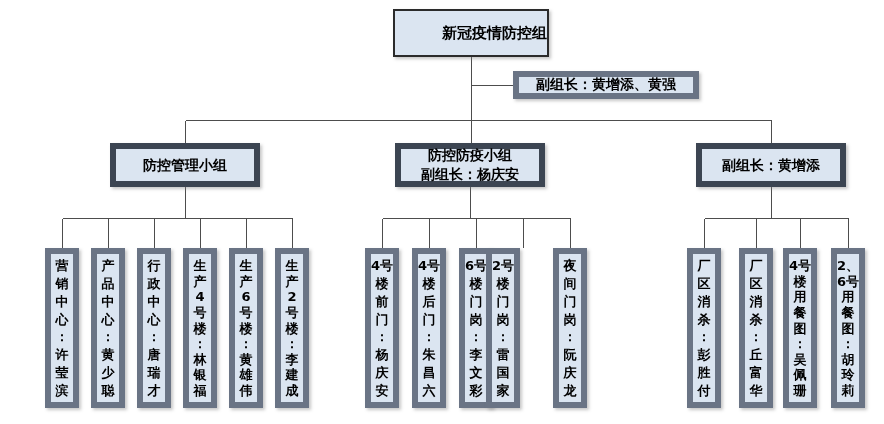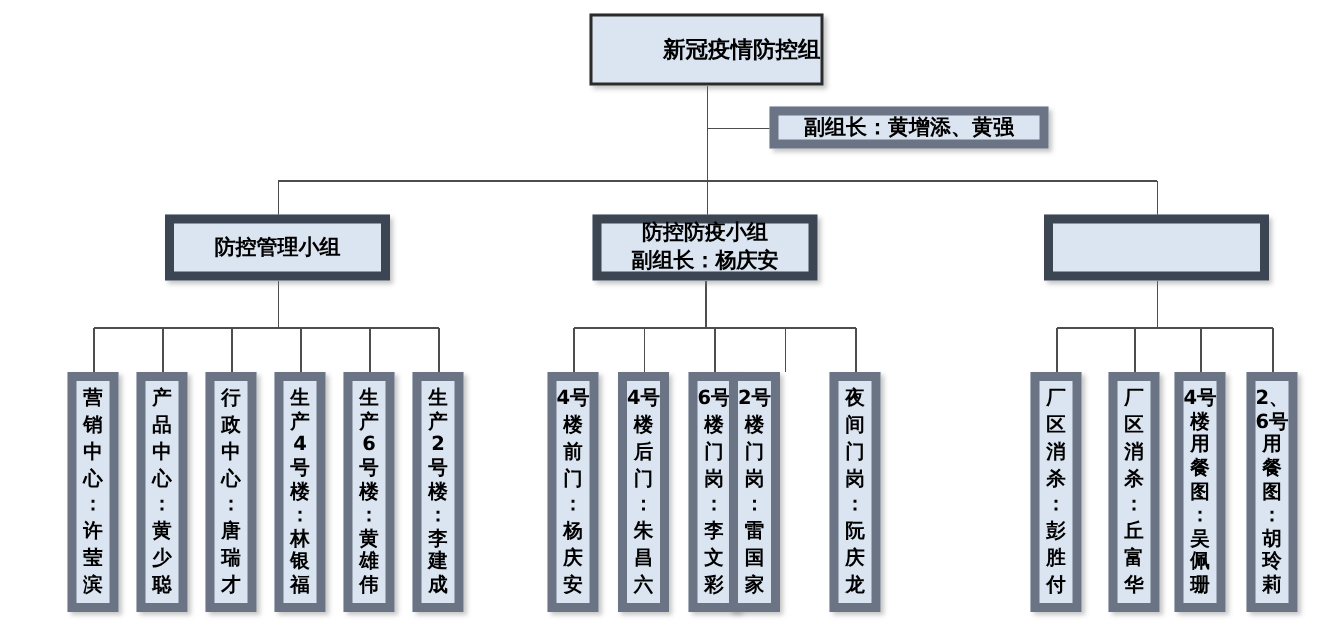--- a/index.html
+++ b/index.html
@@ -89,20 +89,21 @@
   </div>
 
   <div class="box group-box g1">
     <div>防控管理小组</div>
   </div>
   <div class="box group-box g2">
     <div>防控防疫小组</div>
     <div>副组长：杨庆安</div>
   </div>
   <div class="box group-box g3">
+    <div>副组长：黄增添</div>
   </div>
 
   <div class="box member m0">
       <div class="ln">营</div>
       <div class="ln">销</div>
       <div class="ln">中</div>
       <div class="ln">心</div>
       <div class="ln">：</div>
       <div class="ln">许</div>
       <div class="ln">莹</div>

